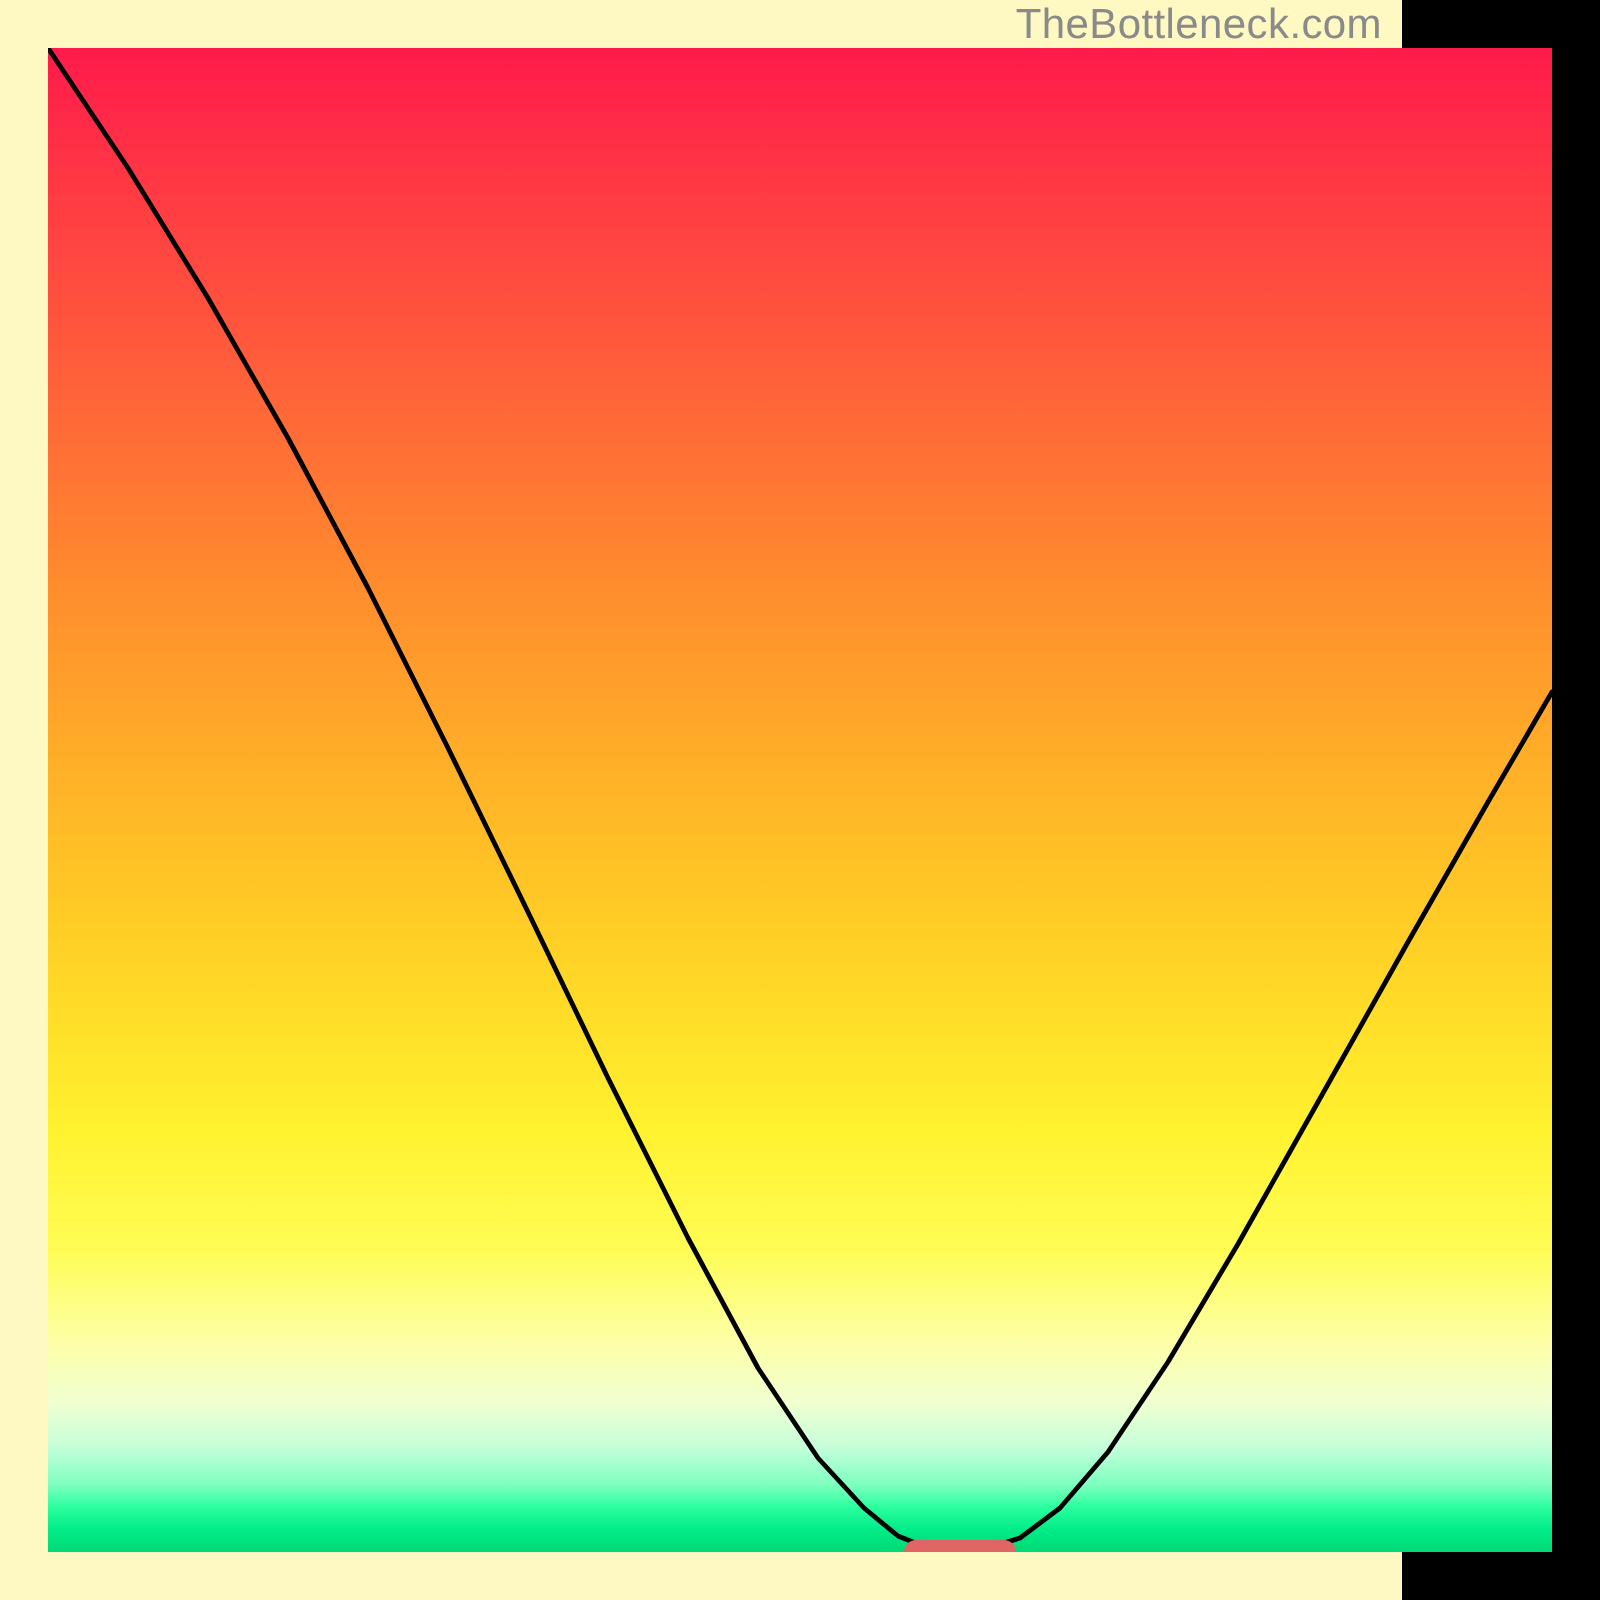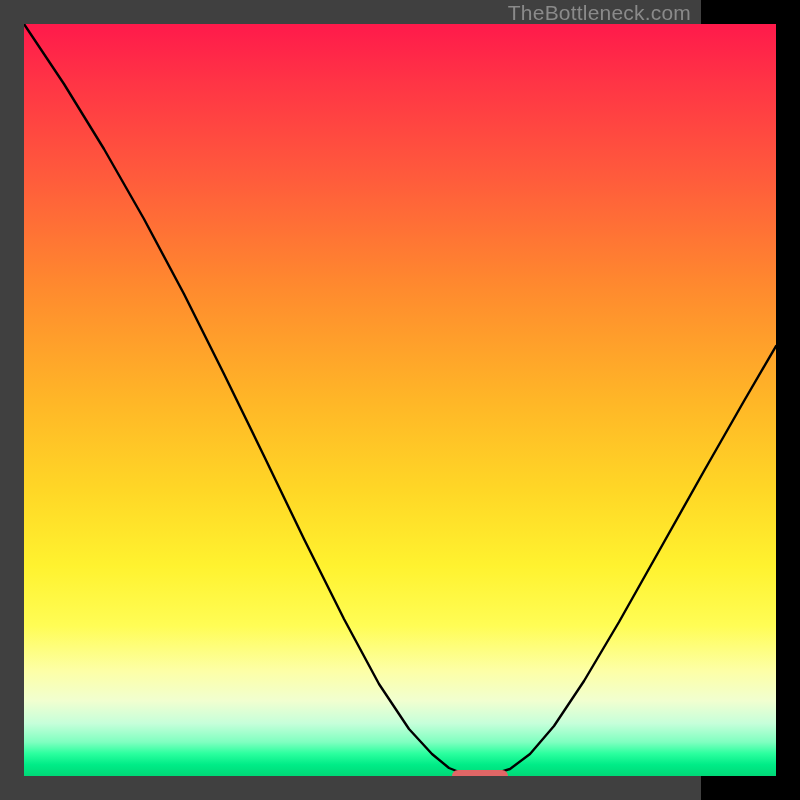--- a/index.html
+++ b/index.html
@@ -10,21 +10,21 @@
     background: #000;
     overflow: hidden;
     font-family: Arial, Helvetica, sans-serif;
   }
   .frame {
     position: absolute;
     left: 0;
     top: 0;
     width: 701px;
     height: 800px;
-    background: #404040;
+    background: #fef9c3;
   }
   .plot-area {
     position: absolute;
     left: 24px;
     top: 24px;
     width: 752px;
     height: 752px;
     overflow: hidden;
   }
   .gradient {

